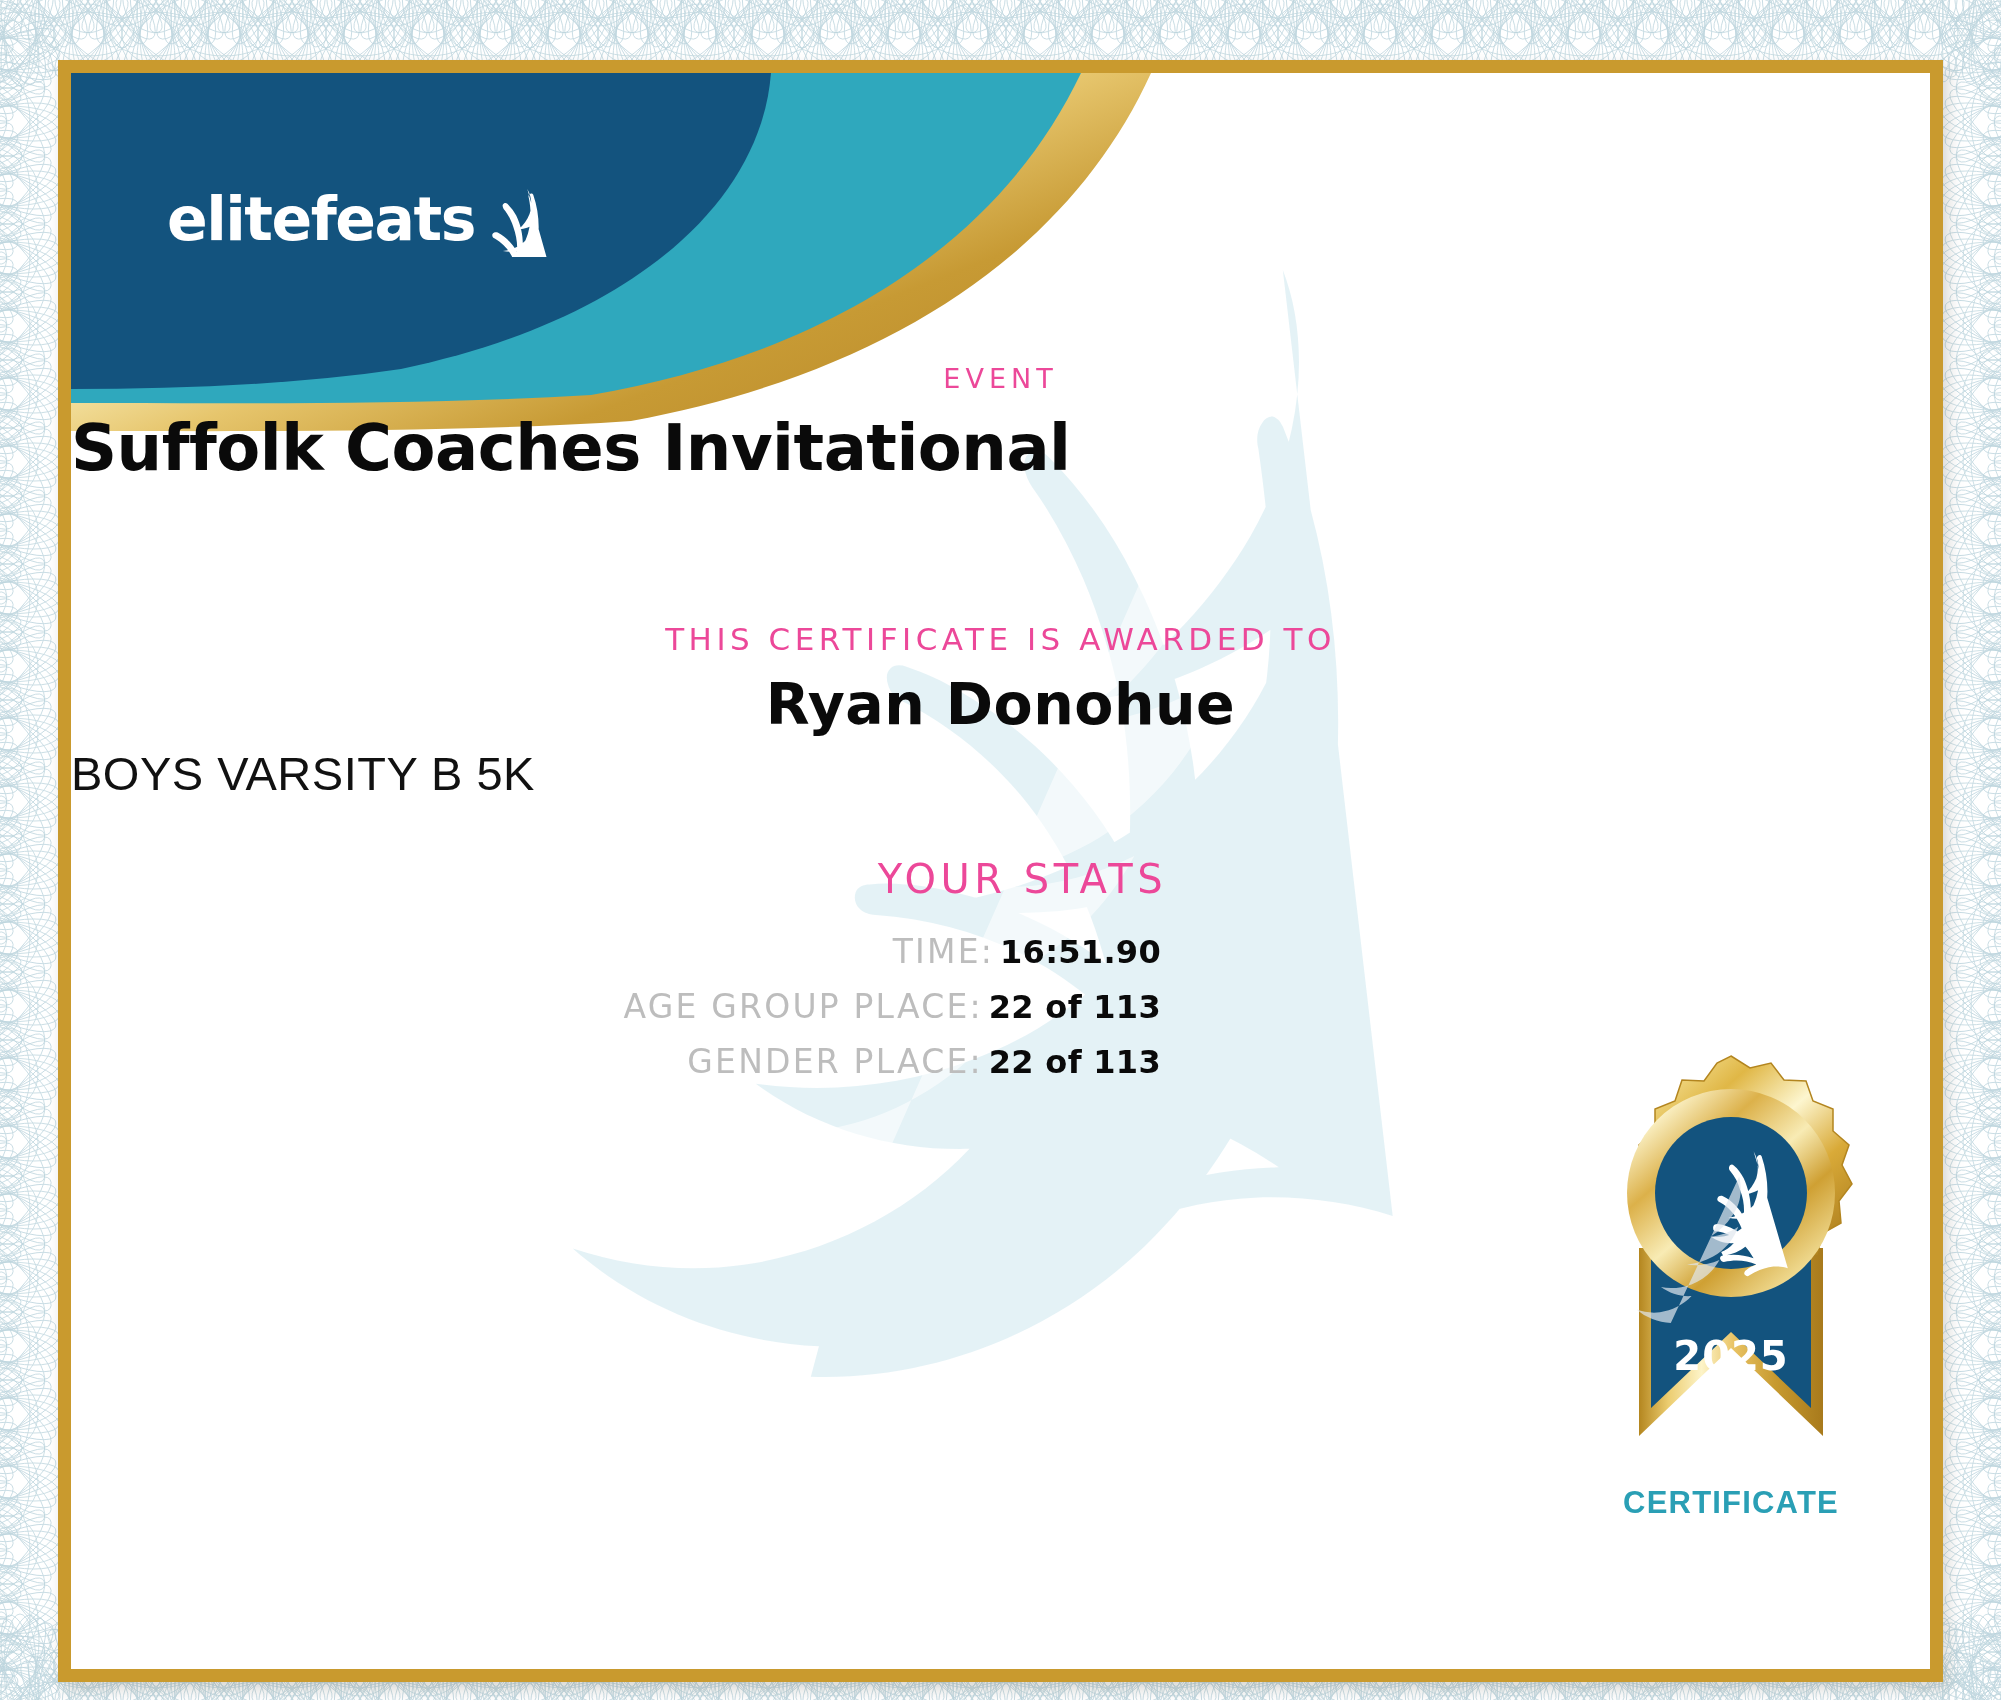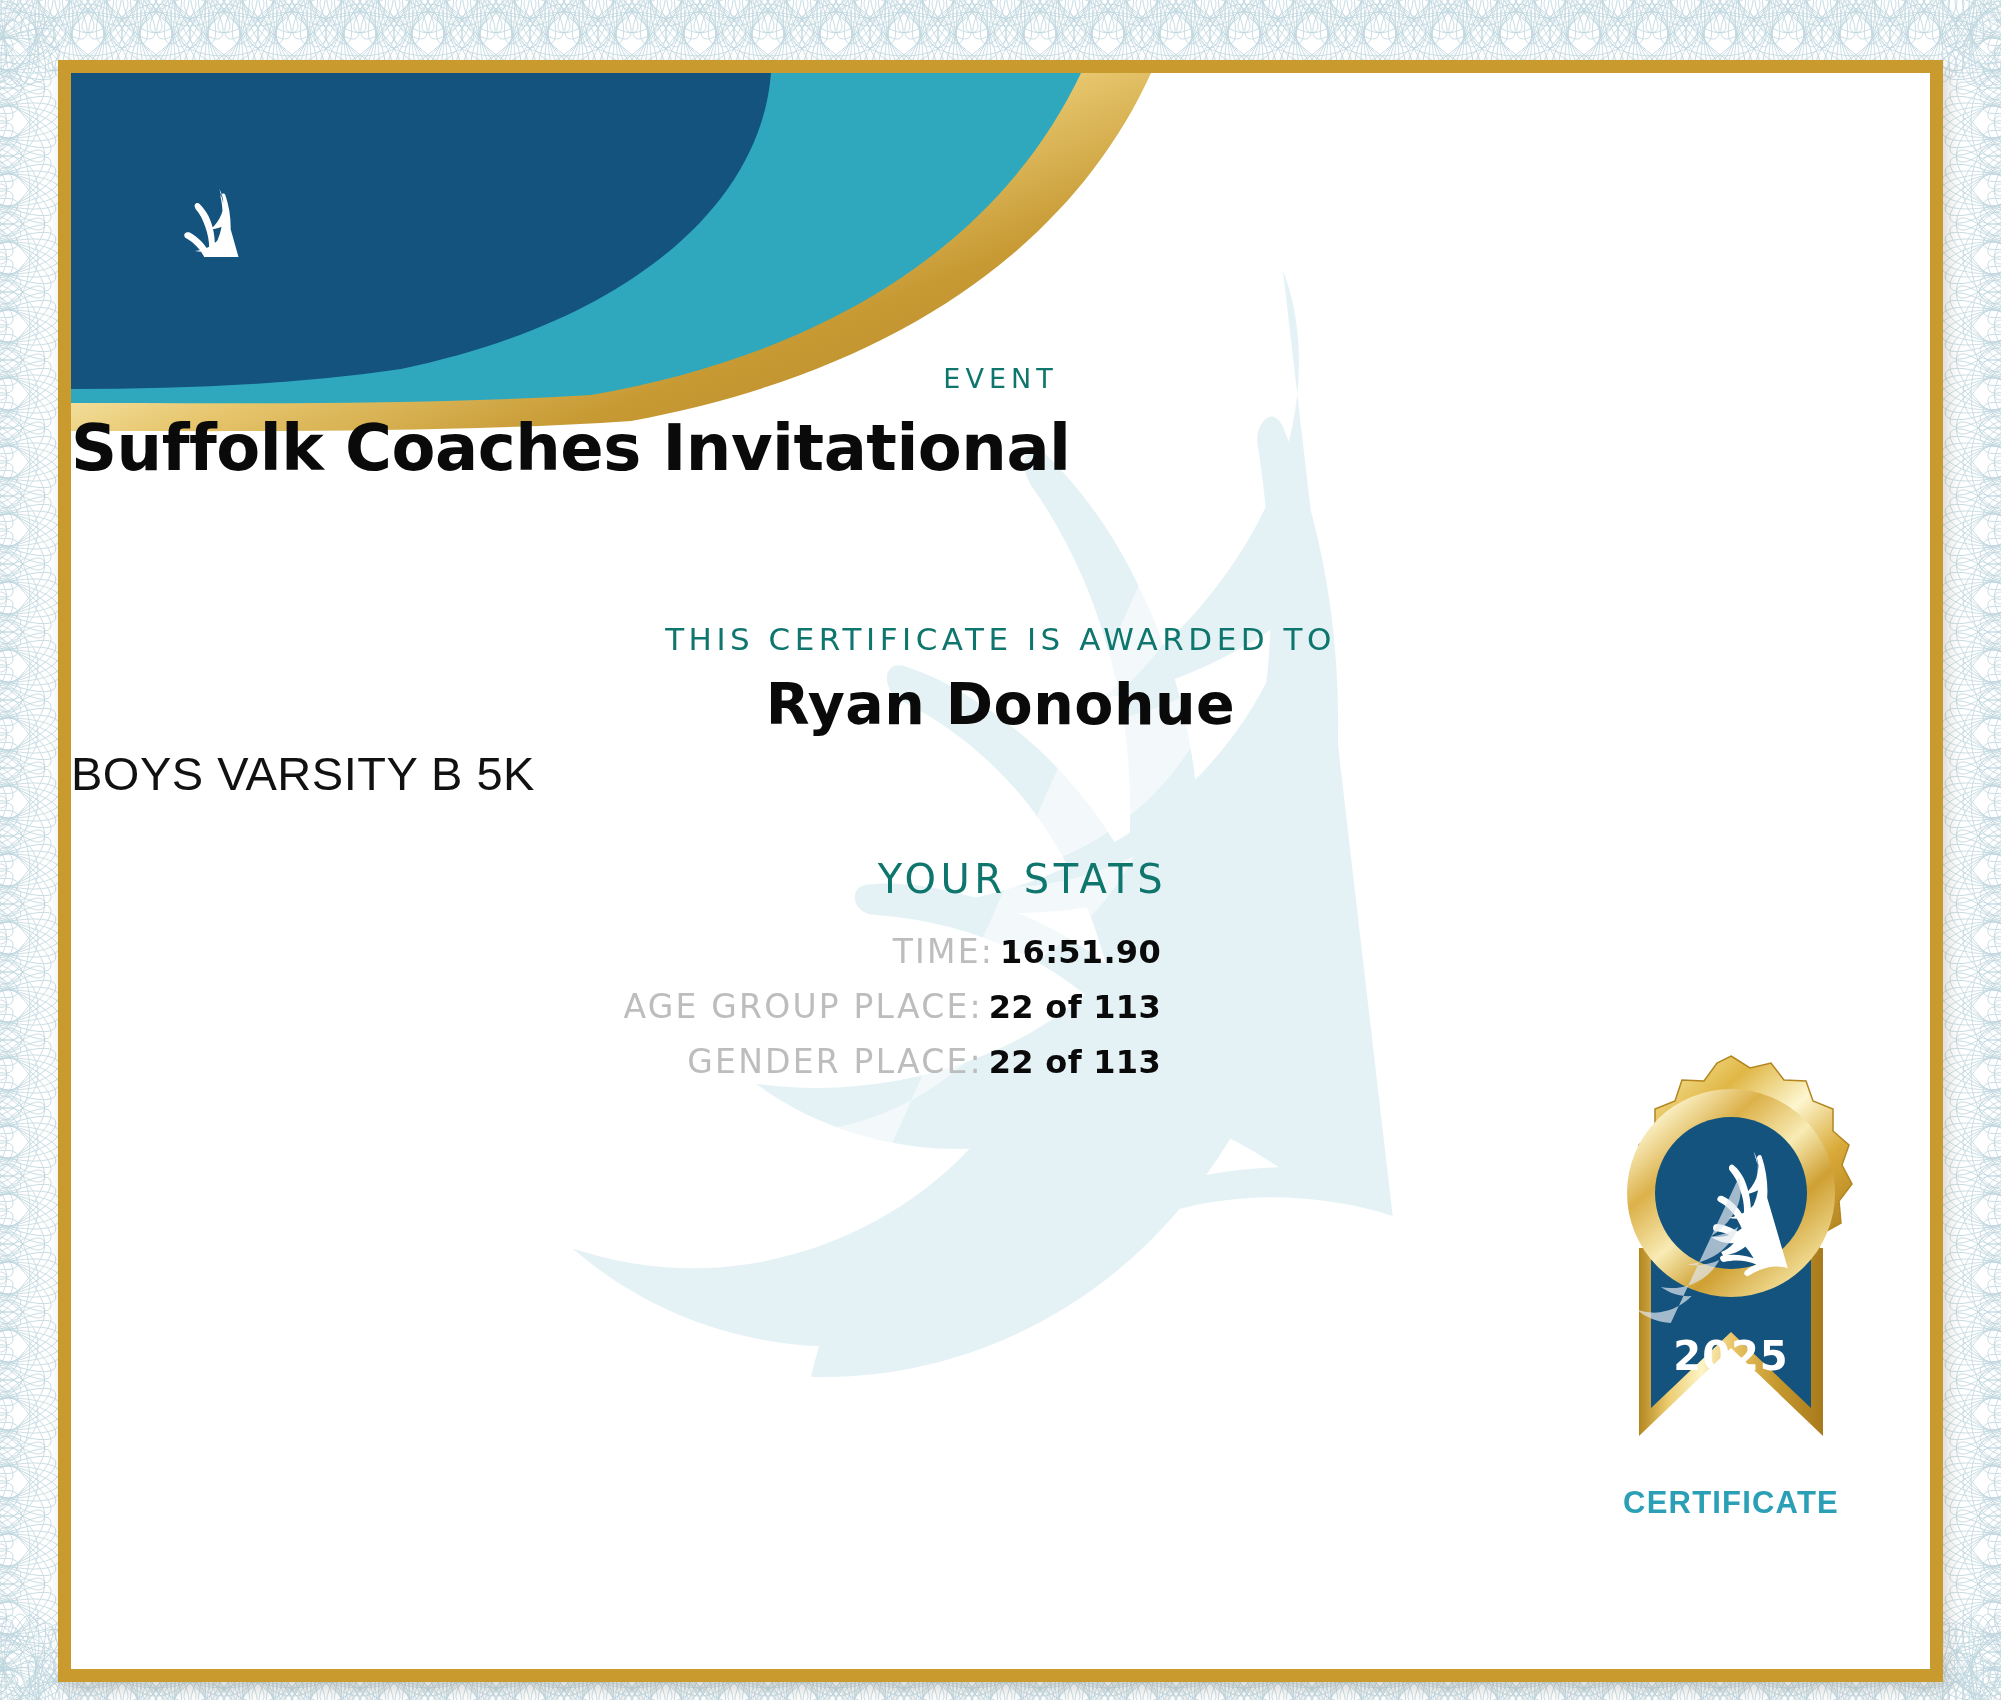--- a/index.html
+++ b/index.html
@@ -98,21 +98,21 @@
 
   
   #content {
     position: absolute;
     inset: 0;
     z-index: 5;
     pointer-events: none;
   }
 
   .lbl {
-    color: #0f766e;
+    color: #ec4899;
     font-family: "DejaVu Sans", sans-serif;
     text-transform: uppercase;
   }
 
   #event-label {
     position: absolute;
     left: 0; right: 0;
     top: 290px;
     text-align: center;
     font-size: 27px;
@@ -518,20 +518,21 @@
         </defs>
 
         <path d="M0,0 H1080 C1000,176 820,300 560,348 C380,360 180,358 0,358 Z" fill="url(#goldSwoosh)"></path>
 
         <path d="M0,0 H1010 C930,168 760,280 520,322 C350,332 170,330 0,330 Z" fill="#2fa8bd"></path>
 
         <path d="M0,0 H700 C690,130 560,248 330,296 C220,312 110,316 0,316 Z" fill="#13537e"></path>
       </svg>
 
       <div id="logo">
+        <span id="logo-word">elitefeats</span>
         <svg id="logo-mark" viewBox="0 0 100 100">
           <g fill="#ffffff">
             <path d="M68 8c6 10 7 23 3 34-3 8-8 15-15 21 9-1 17-4 24-9-3 12-11 22-21 29-7 5-15 8-24 9 10 2 20 1 29-3-5 11-14 19-25 24-8 3-17 4-26 3 8 6 18 9 28 8-4 5-10 9-16 11l3 5c11-1 21-6 29-13 14-13 22-30 25-48 3-21 1-43-6-63-1-2-3-2-5-1-1 1-2 3-1 5 2 10 3 21 2 31-1 12-4 23-10 33 0-14-3-28-9-40-3-6-7-11-12-16-2-2-5-1-6 1s0 4 1 6c6 7 10 15 13 24 4 11 6 23 5 34-6-11-15-20-26-26-3-1-6 0-7 2s0 5 3 6c10 6 18 14 23 24 3 6 5 12 6 18-9-8-20-13-32-15-3 0-5 2-5 4s1 4 4 5c13 2 25 8 34 17 5 5 9 11 12 17-12-5-25-6-38-4-3 1-5 3-4 5s3 4 5 3c14-3 28-2 41 3-4 2-9 4-13 7-2 1-3 4-2 6s4 3 6 1c9-6 20-10 31-11 6 0 12 0 18 2z"></path>
           </g>
         </svg>
       </div>
 
       <div id="content">
 
         <div id="event-label" class="lbl">EVENT</div>

